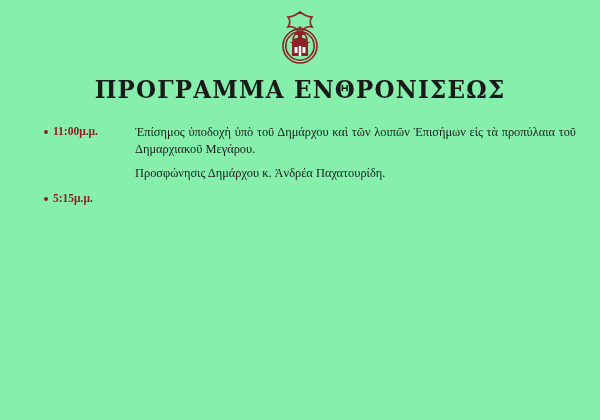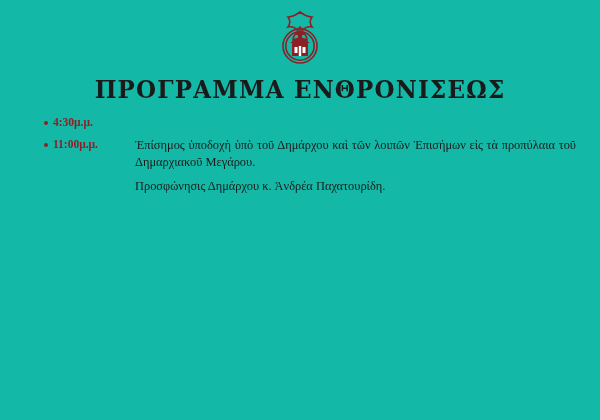--- a/index.html
+++ b/index.html
@@ -14,21 +14,21 @@
     font-family: "Liberation Serif", serif;
     color: #1b1b1b;
     overflow: hidden;
   }
   .page {
     position: relative;
     width: 600px;
     height: 420px;
     box-sizing: border-box;
     padding: 10px 18px 0 18px;
-    background: #14b8a6;
+    background: #86efac;
   }
   
   .emblem-wrap {
     display: flex;
     justify-content: center;
     align-items: flex-start;
     height: 62px;
   }
   .emblem {
     width: 56px;
@@ -138,29 +138,29 @@
         </g>
       </svg>
     </div>
   </div>
 
   <div class="main-title">ΠΡΟΓΡΑΜΜΑ ΕΝΘΡΟΝΙΣΕΩΣ</div>
 
   <div class="schedule">
 
     <div class="entry">
-      <div class="bullet-time">4:30μ.μ.</div>
     </div>
 
 
     <div class="entry">
       <div class="bullet-time">11:00μ.μ.</div>
       <div class="entry-body">
         <div class="line">Ἐπίσημος ὑποδοχὴ ὑπὸ τοῦ Δημάρχου καὶ τῶν λοιπῶν Ἐπισήμων εἰς τὰ προπύλαια τοῦ Δημαρχιακοῦ Μεγάρου.</div>
         <div class="line">Προσφώνησις Δημάρχου κ. Ἀνδρέα Παχατουρίδη.</div>
       </div>
     </div>
 
     <div class="entry">
+      <div class="bullet-time">5:15μ.μ.</div>
     </div>
 
   </div>
 </div>
 
 </body></html>

